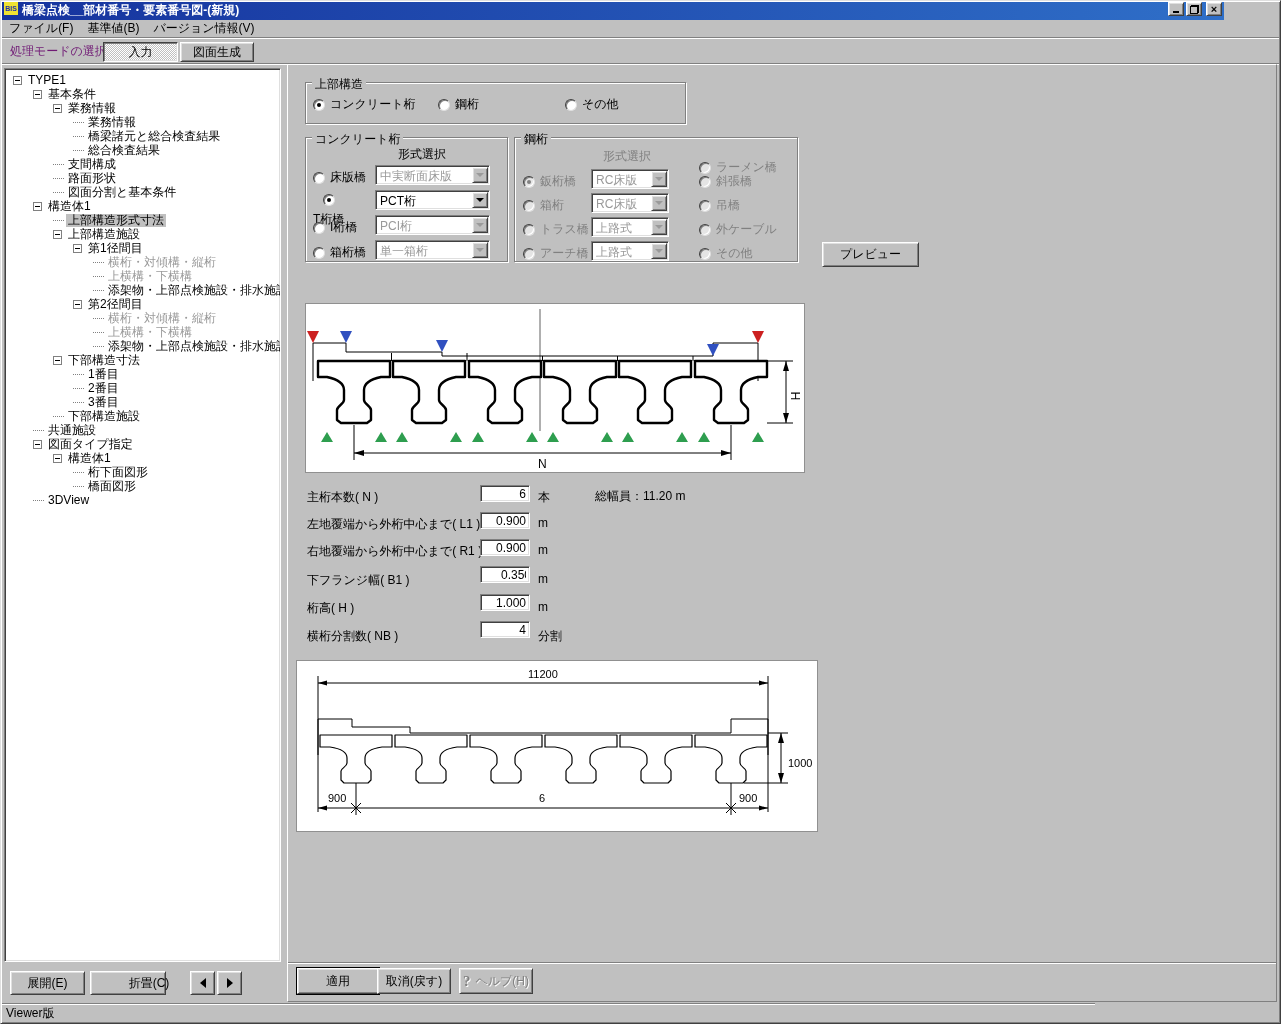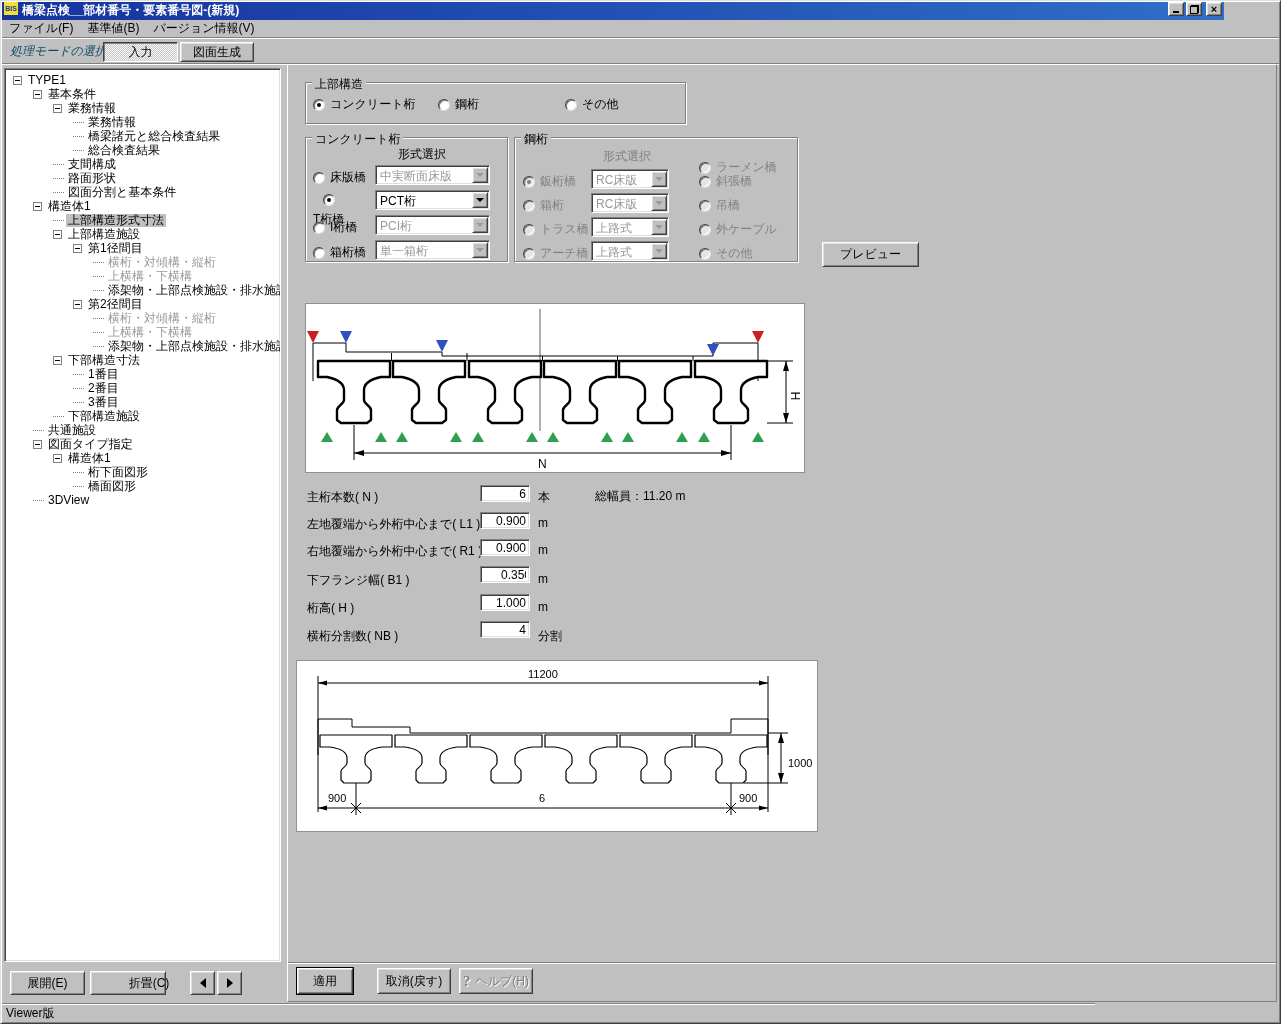--- a/index.html
+++ b/index.html
@@ -36,21 +36,21 @@
   .gl-restore { position:relative; width:9px; height:9px; margin-bottom:1px; }
   .gl-restore::before { content:""; position:absolute; right:0; top:0; width:6px; height:6px; border:1px solid #000; background:#c0c0c0; }
   .gl-restore::after  { content:""; position:absolute; left:0; bottom:0; width:6px; height:6px; border:1px solid #000; background:#c0c0c0; }
 
   
   .menubar { left:2px; top:20px; width:1277px; height:18px; display:flex; align-items:center;
     border-bottom:1px solid #808080; box-shadow:0 1px 0 #fff; }
   .menu-item { padding:2px 7px; white-space:nowrap; }
   .toolbar { left:2px; top:40px; width:1277px; height:24px; display:flex; align-items:center;
     border-bottom:1px solid #808080; box-shadow:0 1px 0 #fff; }
-  .mode-label { color:#0c4a6e; margin:0 8px 0 8px; white-space:nowrap;font-style:italic; }
+  .mode-label { color:#701a75; margin:0 8px 0 8px; white-space:nowrap; }
   .btn { background:#c0c0c0; border:1px solid; border-color:#fff #404040 #404040 #fff;
     box-shadow:inset 1px 1px 0 #dfdfdf, inset -1px -1px 0 #808080;
     display:flex; align-items:center; justify-content:center; font-size:12px; white-space:nowrap; cursor:default; }
   .btn-pressed { border-color:#404040 #fff #fff #404040;
     box-shadow:inset 1px 1px 0 #808080, inset -1px -1px 0 #dfdfdf;
     background-color:#d8d8d8;
     background-image:repeating-conic-gradient(#ffffff 0% 25%, #c0c0c0 0% 50%);
     background-size:2px 2px; }
   .btn-default { box-shadow:0 0 0 1px #000, inset 1px 1px 0 #dfdfdf, inset -1px -1px 0 #808080; }
   .btn-disabled { color:#808080; text-shadow:1px 1px 0 #fff; }
@@ -556,21 +556,21 @@
   </g>
   <text x="232" y="18" font-size="11" fill="#000">11200</text>
   <text x="492" y="107" font-size="11" fill="#000">1000</text>
   <text x="32" y="142" font-size="11" fill="#000">900</text>
   <text x="243" y="142" font-size="11" fill="#000">6</text>
   <text x="443" y="142" font-size="11" fill="#000">900</text>
 </svg>
 </div>
 
 <div class="abs action-sep"></div>
-<div class="abs btn btn-default" style="left:297px;top:968px;width:56px;height:26px;">適用</div>
+<div class="abs btn btn-default" style="left:297px;top:968px;width:82px;height:26px;">適用</div>
 <div class="abs btn" style="left:377px;top:968px;width:74px;height:26px;">取消(戻す)</div>
 <div class="abs btn btn-disabled" style="left:459px;top:968px;width:74px;height:26px;">
   <span class="help-q">?</span>
   <span>ヘルプ(H)</span>
 </div>
 
 <div class="abs statusbar">
   <span>Viewer版</span>
 </div>
 

